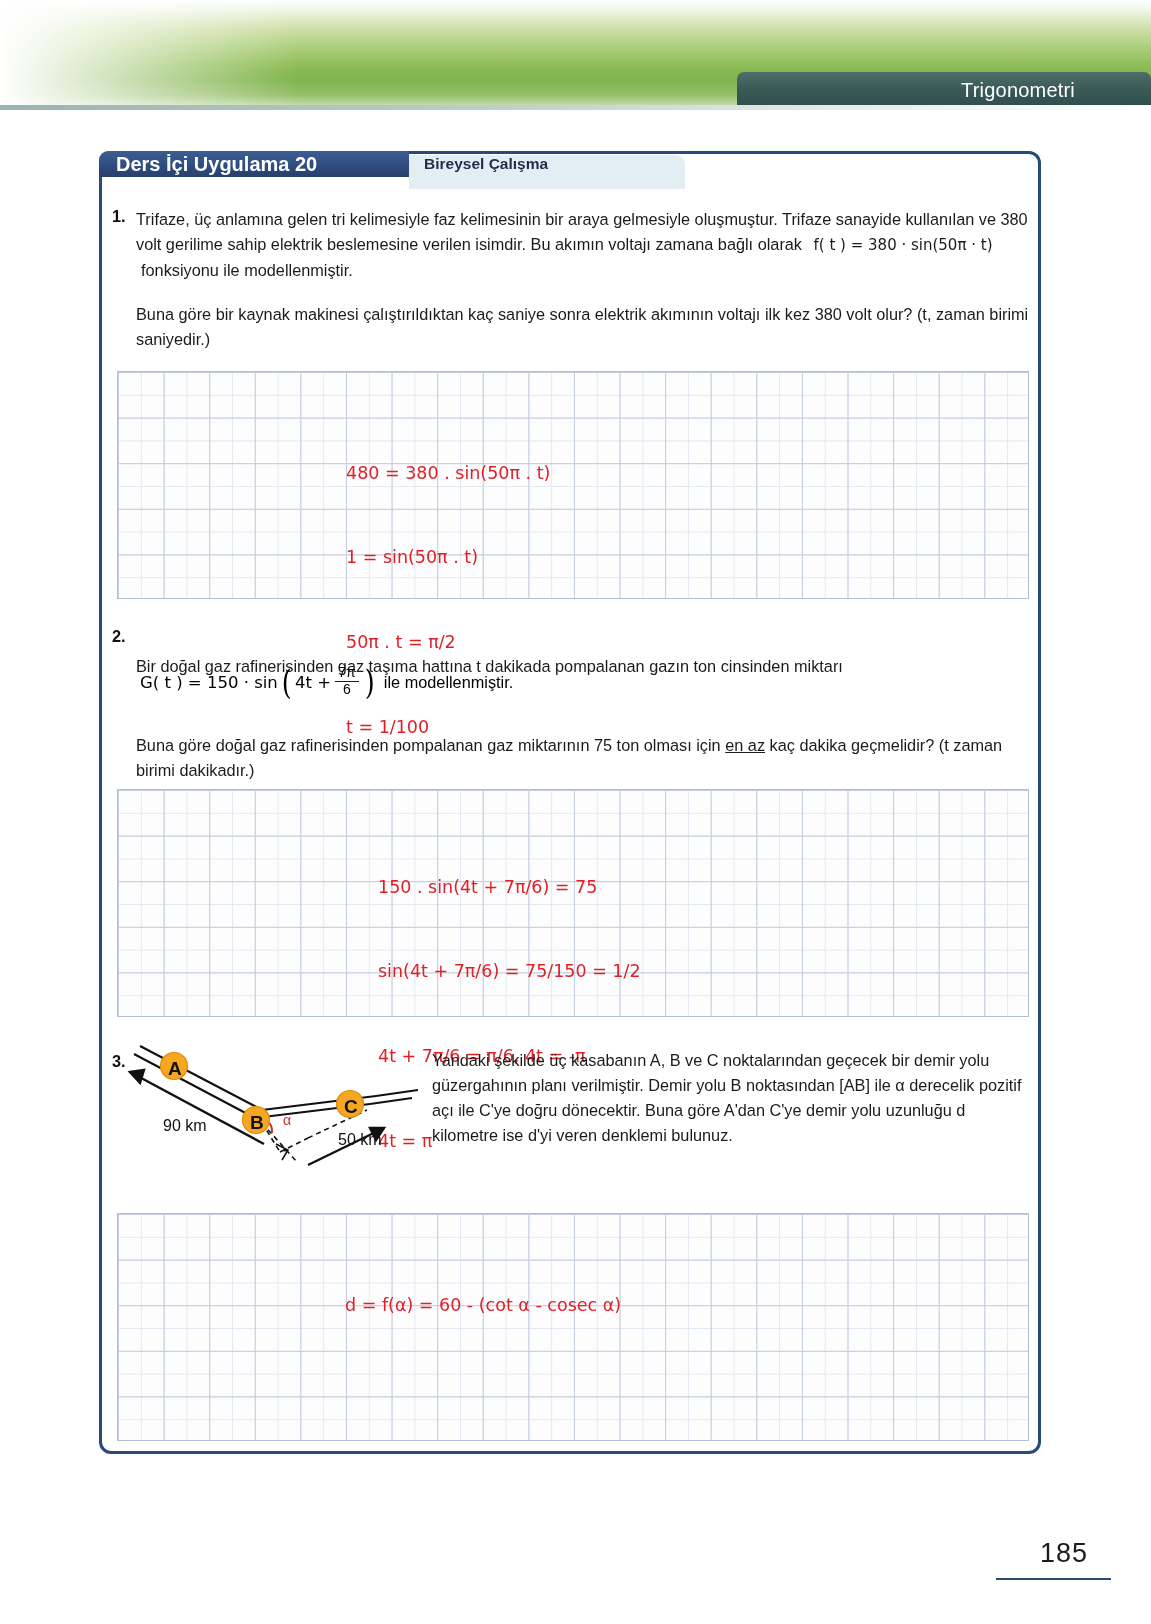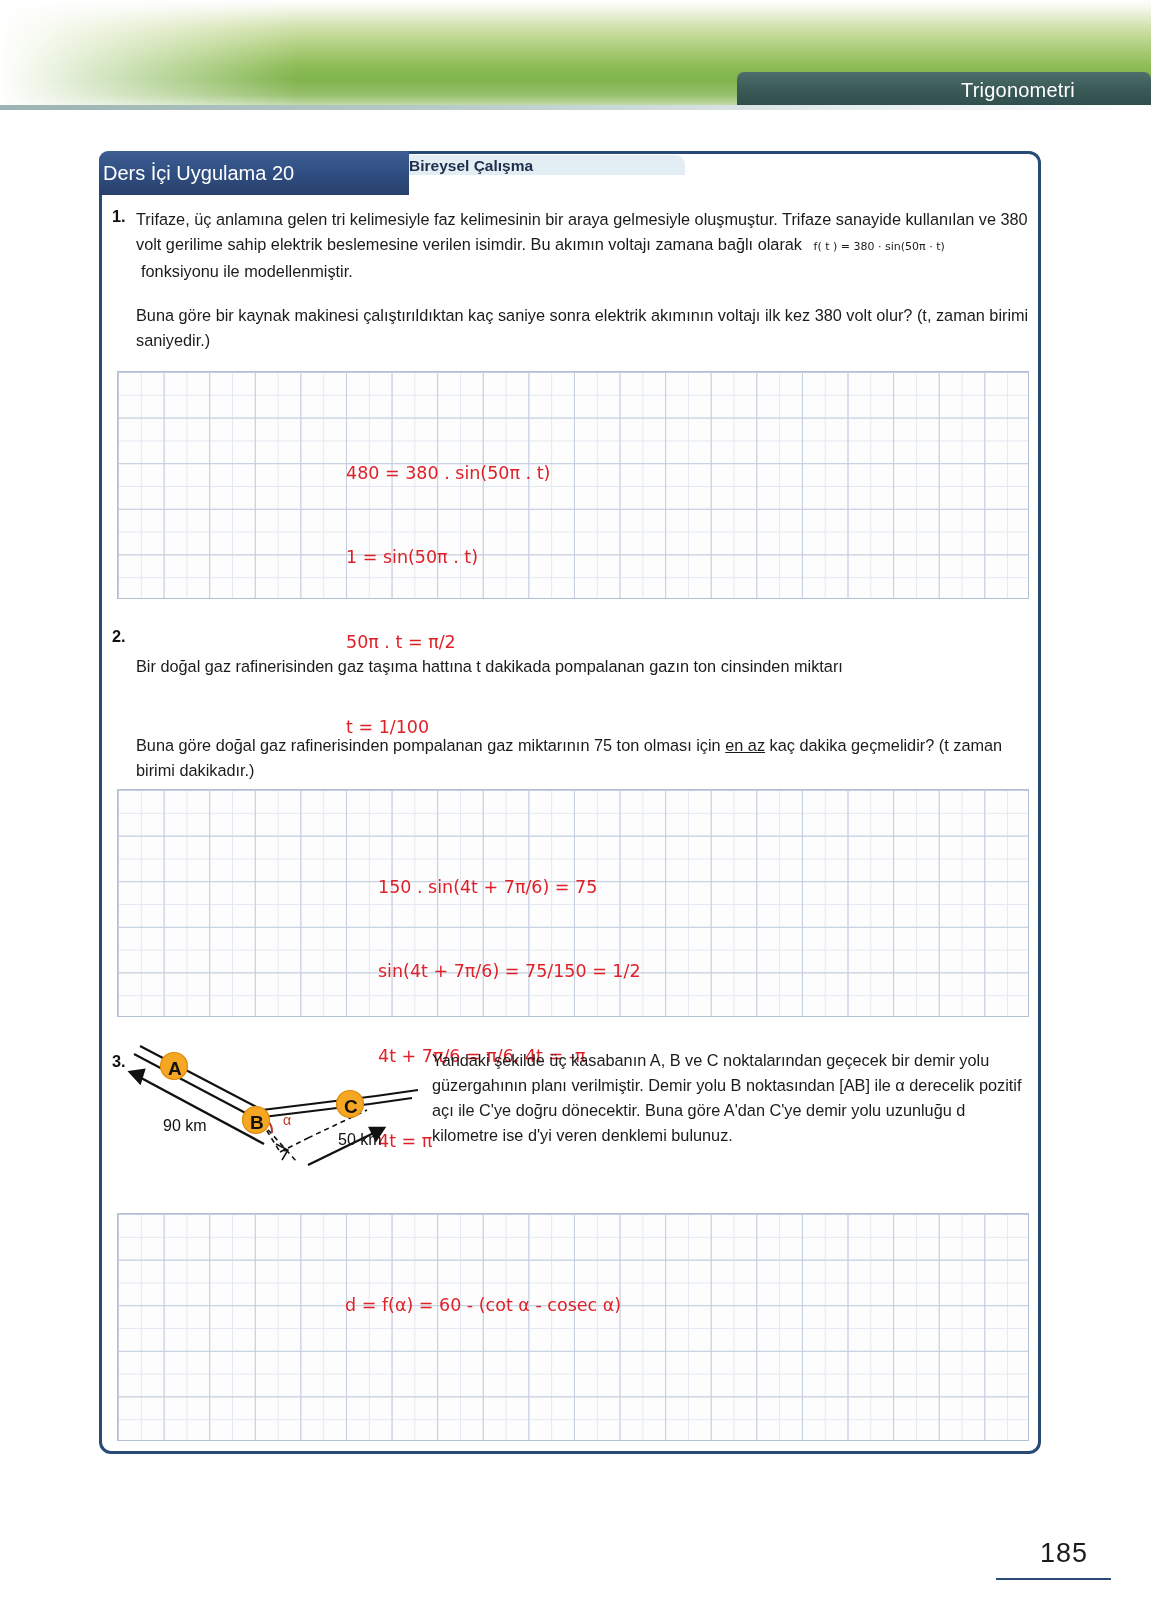--- a/index.html
+++ b/index.html
@@ -37,40 +37,40 @@
 
   
   .panel {
     position: absolute; left: 99px; top: 151px; width: 942px; height: 1303px;
     border: 3px solid #274a76; border-radius: 12px; background: #fff;
   }
 
   
   .title-wrap { position: absolute; left: 99px; top: 151px; width: 586px; height: 38px; }
   .title-blue {
-    position: absolute; left: 0; top: 0; width: 310px; height: 44px;
+    position: absolute; left: 0; top: 0; width: 310px; height: 26px;
     background: linear-gradient(180deg, #3d5e93 0%, #2f4d80 55%, #28406b 100%);
     border-radius: 9px 0 0 0;
-    color: #fff; font-size: 20px; font-weight: normal;
-    display: flex; align-items: center; padding-left: 4px;
+    color: #fff; font-size: 20px; font-weight: bold;
+    display: flex; align-items: center; padding-left: 17px;
   }
   .title-light {
-    position: absolute; left: 310px; top: 4px; width: 276px; height: 20px;
+    position: absolute; left: 310px; top: 4px; width: 276px; height: 34px;
     background: #e3eef4; border-radius: 0 9px 0 0;
     color: #1d2d4a; font-size: 15.5px; font-weight: bold;
-    display: flex; align-items: flex-end; padding-left: 0;
+    display: flex; align-items: flex-start; padding-left: 15px;
   }
 
   
   .q { position: absolute; color: #1b1b1b; font-size: 16.3px; line-height: 25px; }
   .q-num { position: absolute; font-weight: bold; font-size: 16.3px; color: #111; }
   .q-body { display: block; }
   .gap { height: 19px; }
 
-  .math { font-family: "DejaVu Sans", sans-serif; font-size: 11px; }
+  .math { font-family: "DejaVu Sans", sans-serif; font-size: 15px; }
   .mfrac { display: inline-block; vertical-align: middle; text-align: center;
            font-size: 14px; line-height: 1.08; margin: 0 2px; position: relative; top: -1px; }
   .mfrac .num { display: block; padding: 0 3px; }
   .mfrac .den { display: block; border-top: 1.4px solid #1b1b1b; padding: 0 3px; }
   .bigparen { font-size: 34px; font-family: "DejaVu Serif", serif; vertical-align: -9px;
               font-weight: 300; display: inline-block; transform: scaleX(0.75); }
   .uline { text-decoration: underline; }
 
   
   .gridbox {
@@ -143,20 +143,31 @@
     <div>1 = sin(50π . t)</div>
     <div>50π . t = π/2</div>
     <div>t = 1/100</div>
   </div>
 
   <div class="q-num" style="left:112px; top:627px;">2.</div>
   <div class="q" style="left:136px; top:627px; width:893px;margin-top:27px;">
     <span class="q-body">Bir doğal gaz rafinerisinden gaz taşıma hattına t dakikada pompalanan gazın ton cinsinden miktarı</span>
   </div>
 
+  <div style="position:absolute; left:140px; top:662px; display:flex; align-items:center; gap:2px;">
+    <span class="math" style="font-size:16.5px;">G( t ) = 150 · sin</span>
+    <span class="bigparen">(</span>
+    <span class="math" style="font-size:16.5px;">4t +</span>
+    <span class="mfrac">
+      <span class="num">7π</span>
+      <span class="den">6</span>
+    </span>
+    <span class="bigparen">)</span>
+    <span style="font-size:16.3px; margin-left:6px;">ile modellenmiştir.</span>
+  </div>
 
   <div class="q" style="left:136px; top:733px; width:893px;">
     <span>Buna göre doğal gaz rafinerisinden pompalanan gaz miktarının 75 ton olması için </span><span class="uline">en az</span><span> kaç dakika geçmelidir? (t zaman birimi dakikadır.)</span>
   </div>
 
   <div class="gridbox" style="left:117px; top:789px; width:912px; height:228px;"></div>
   <div class="ans" style="left:378px; top:816px;">
     <div>150 . sin(4t + 7π/6) = 75</div>
     <div>sin(4t + 7π/6) = 75/150 = 1/2</div>
     <div>4t + 7π/6 = π/6, 4t = -π</div>

